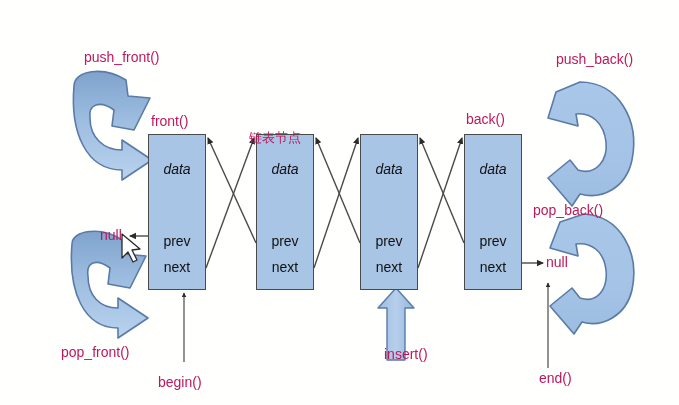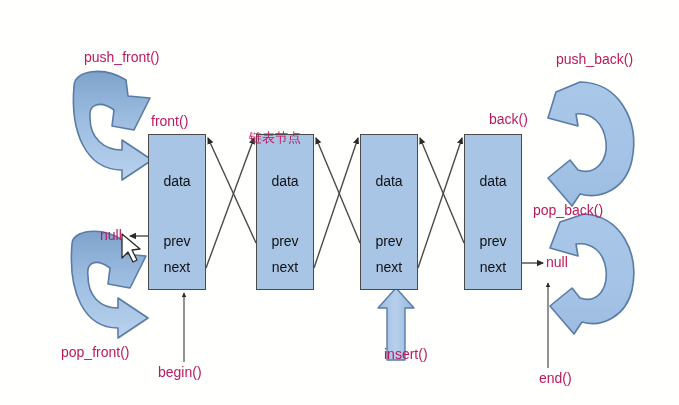--- a/index.html
+++ b/index.html
@@ -30,21 +30,21 @@
   }
   .node-text {
     position: absolute;
     left: 0;
     width: 100%;
     text-align: center;
     font-size: 14px;
     color: #111111;
     white-space: nowrap;
   }
-  .node-data  { top: 38px; }
+  .node-data  { top: 26px; font-style: italic; }
   .node-prev  { top: 98px; }
   .node-next  { top: 124px; }
   svg.overlay {
     position: absolute;
     left: 0;
     top: 0;
     width: 679px;
     height: 405px;
     pointer-events: none;
   }
@@ -213,27 +213,27 @@
   <span class="lbl" style="left:84px; top:50px;">push_front()</span>
 
   <span class="lbl" style="left:61px; top:345px;">pop_front()</span>
 
   <span class="lbl" style="left:531px; top:52px;margin-left:25px;">push_back()</span>
 
   <span class="lbl" style="left:533px; top:203px;">pop_back()</span>
 
   <span class="lbl" style="left:151px; top:114px;text-align:center;">front()</span>
 
-  <span class="lbl" style="left:489px; top:112px;">back()</span>
+  <span class="lbl" style="left:466px; top:112px;">back()</span>
 
   <span class="lbl" style="left:249px; top:113px; font-size:13px;margin-top:18px;">链表节点</span>
 
   <span class="lbl" style="left:100px; top:228px;">null</span>
 
   <span class="lbl" style="left:546px; top:255px;">null</span>
 
-  <span class="lbl" style="left:158px; top:365px;">begin()</span>
+  <span class="lbl" style="left:158px; top:375px;">begin()</span>
 
   <span class="lbl" style="left:368px; top:347px;margin-left:16px;">insert()</span>
 
   <span class="lbl" style="left:527px; top:371px;margin-left:12px;">end()</span>
 
 </div>
 
 </body></html>

